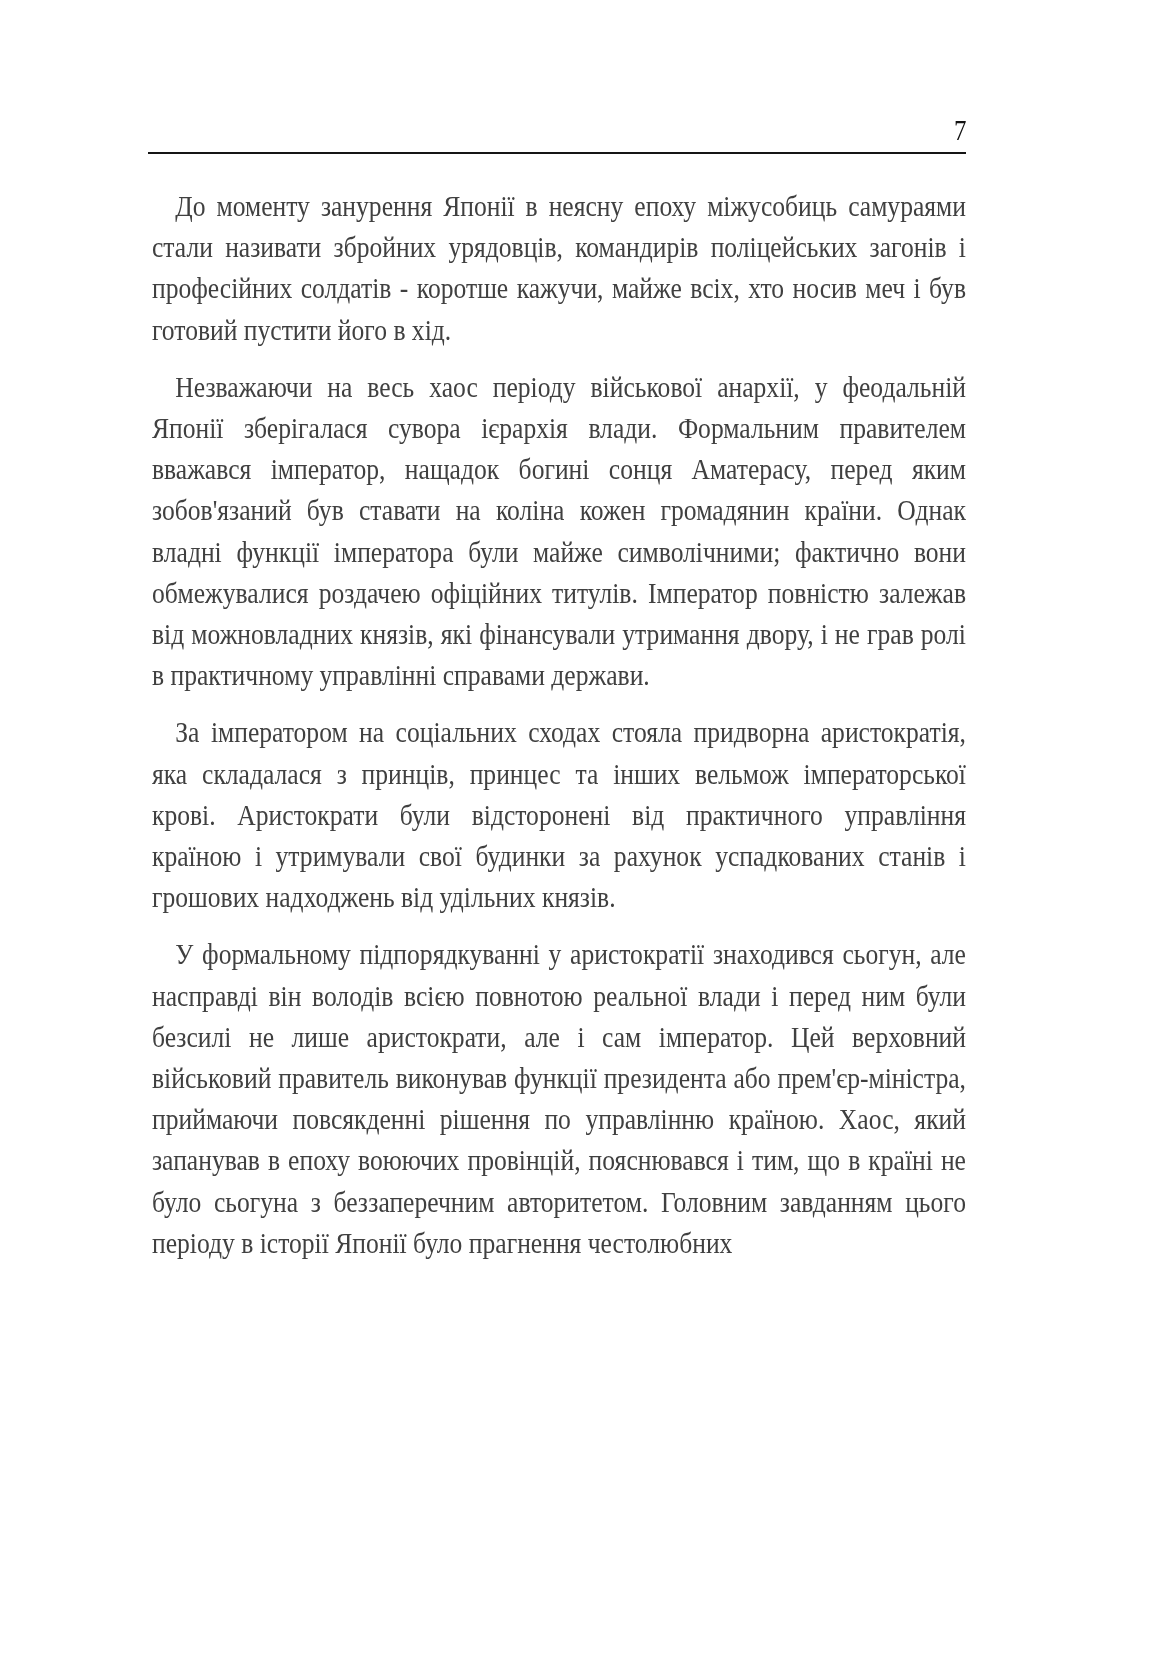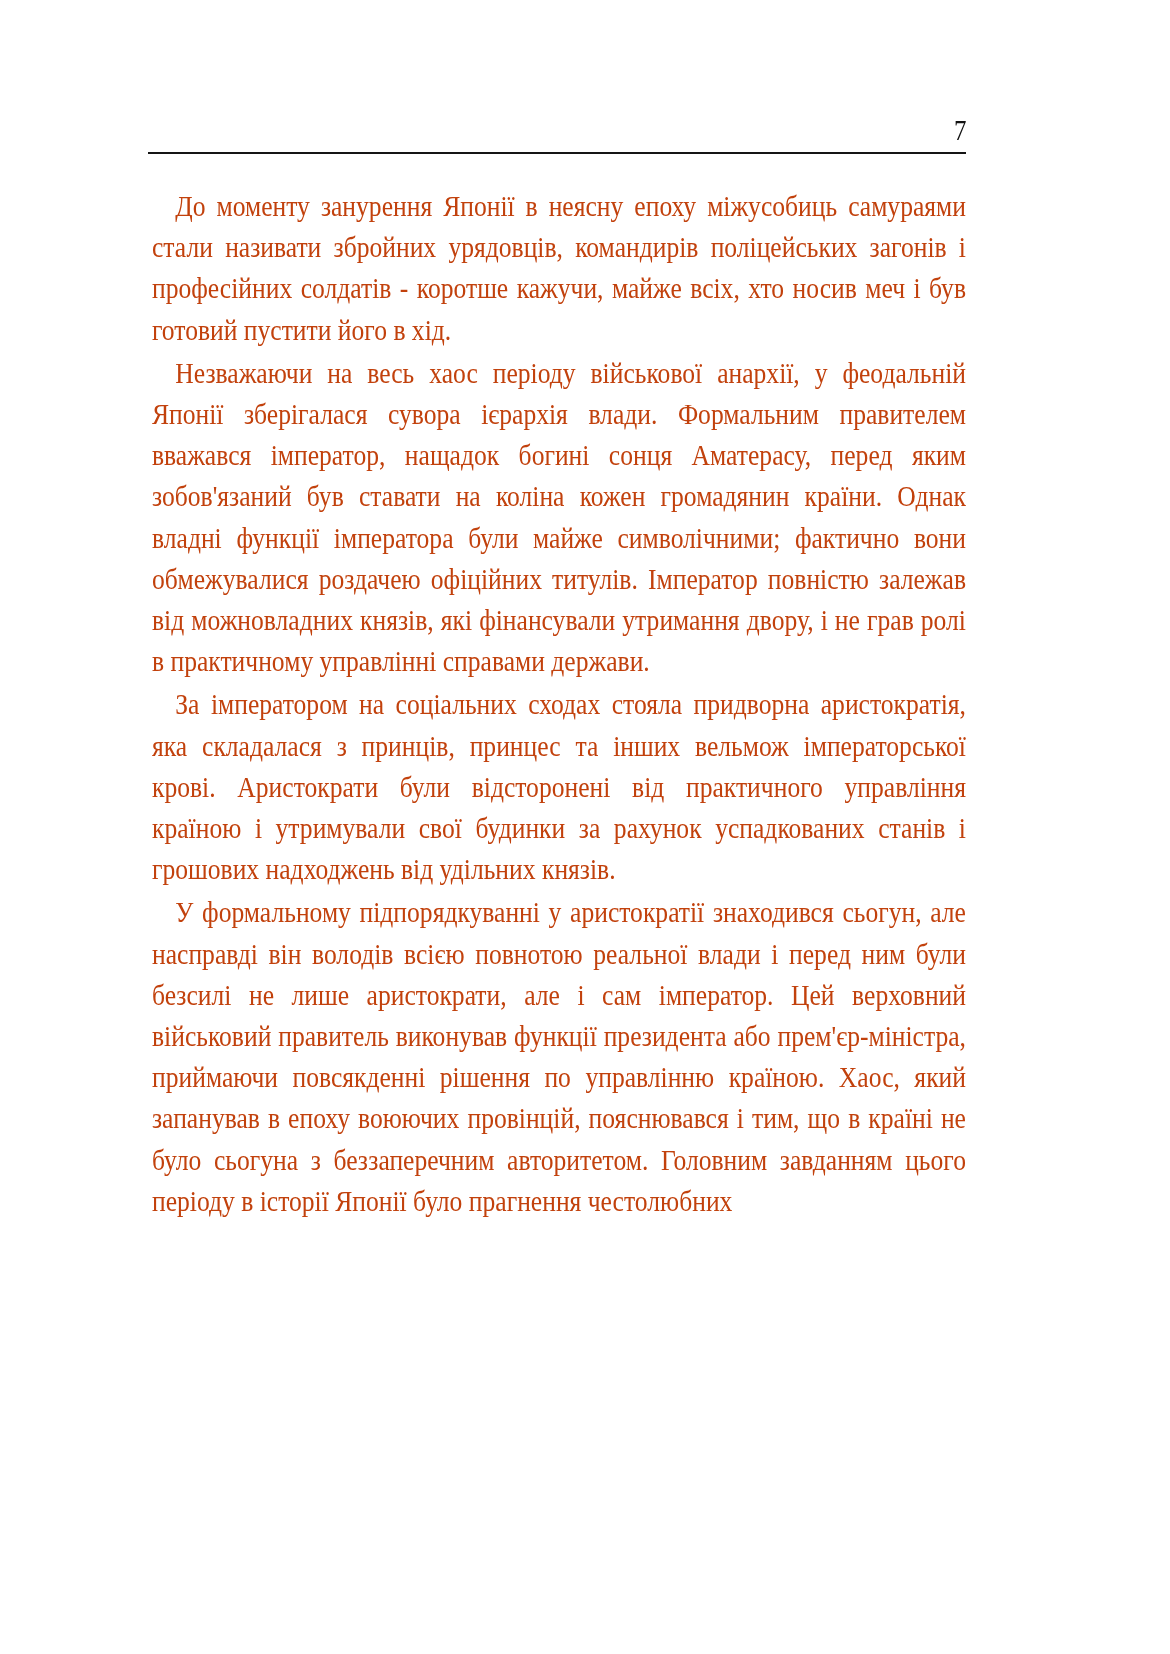--- a/index.html
+++ b/index.html
@@ -72,38 +72,38 @@
 
   .para {
     margin: 0;
     padding: 0;
     text-align: justify;
     text-justify: inter-word;
     text-indent: 26px;
     font-size: 28.6px;
     line-height: 41.2px;
     font-family: "Liberation Serif", "DejaVu Serif", serif;
-    color: #c2410c;
+    color: #404040;
     -webkit-font-smoothing: antialiased;
     hyphens: manual;
     word-spacing: 0px;
   }
 
   
   .para > .sq {
     display: block;
     transform: scaleX(0.895);
     transform-origin: left top;
     width: 111.73%;
     text-align: justify;
     text-indent: 26px;
   }
 
   .para + .para {
-    margin-top: 2px;
+    margin-top: 16px;
   }
 
   
 </style>
 </head>
 <body>
 
 <div class="page">
 
   <div class="header-zone">

